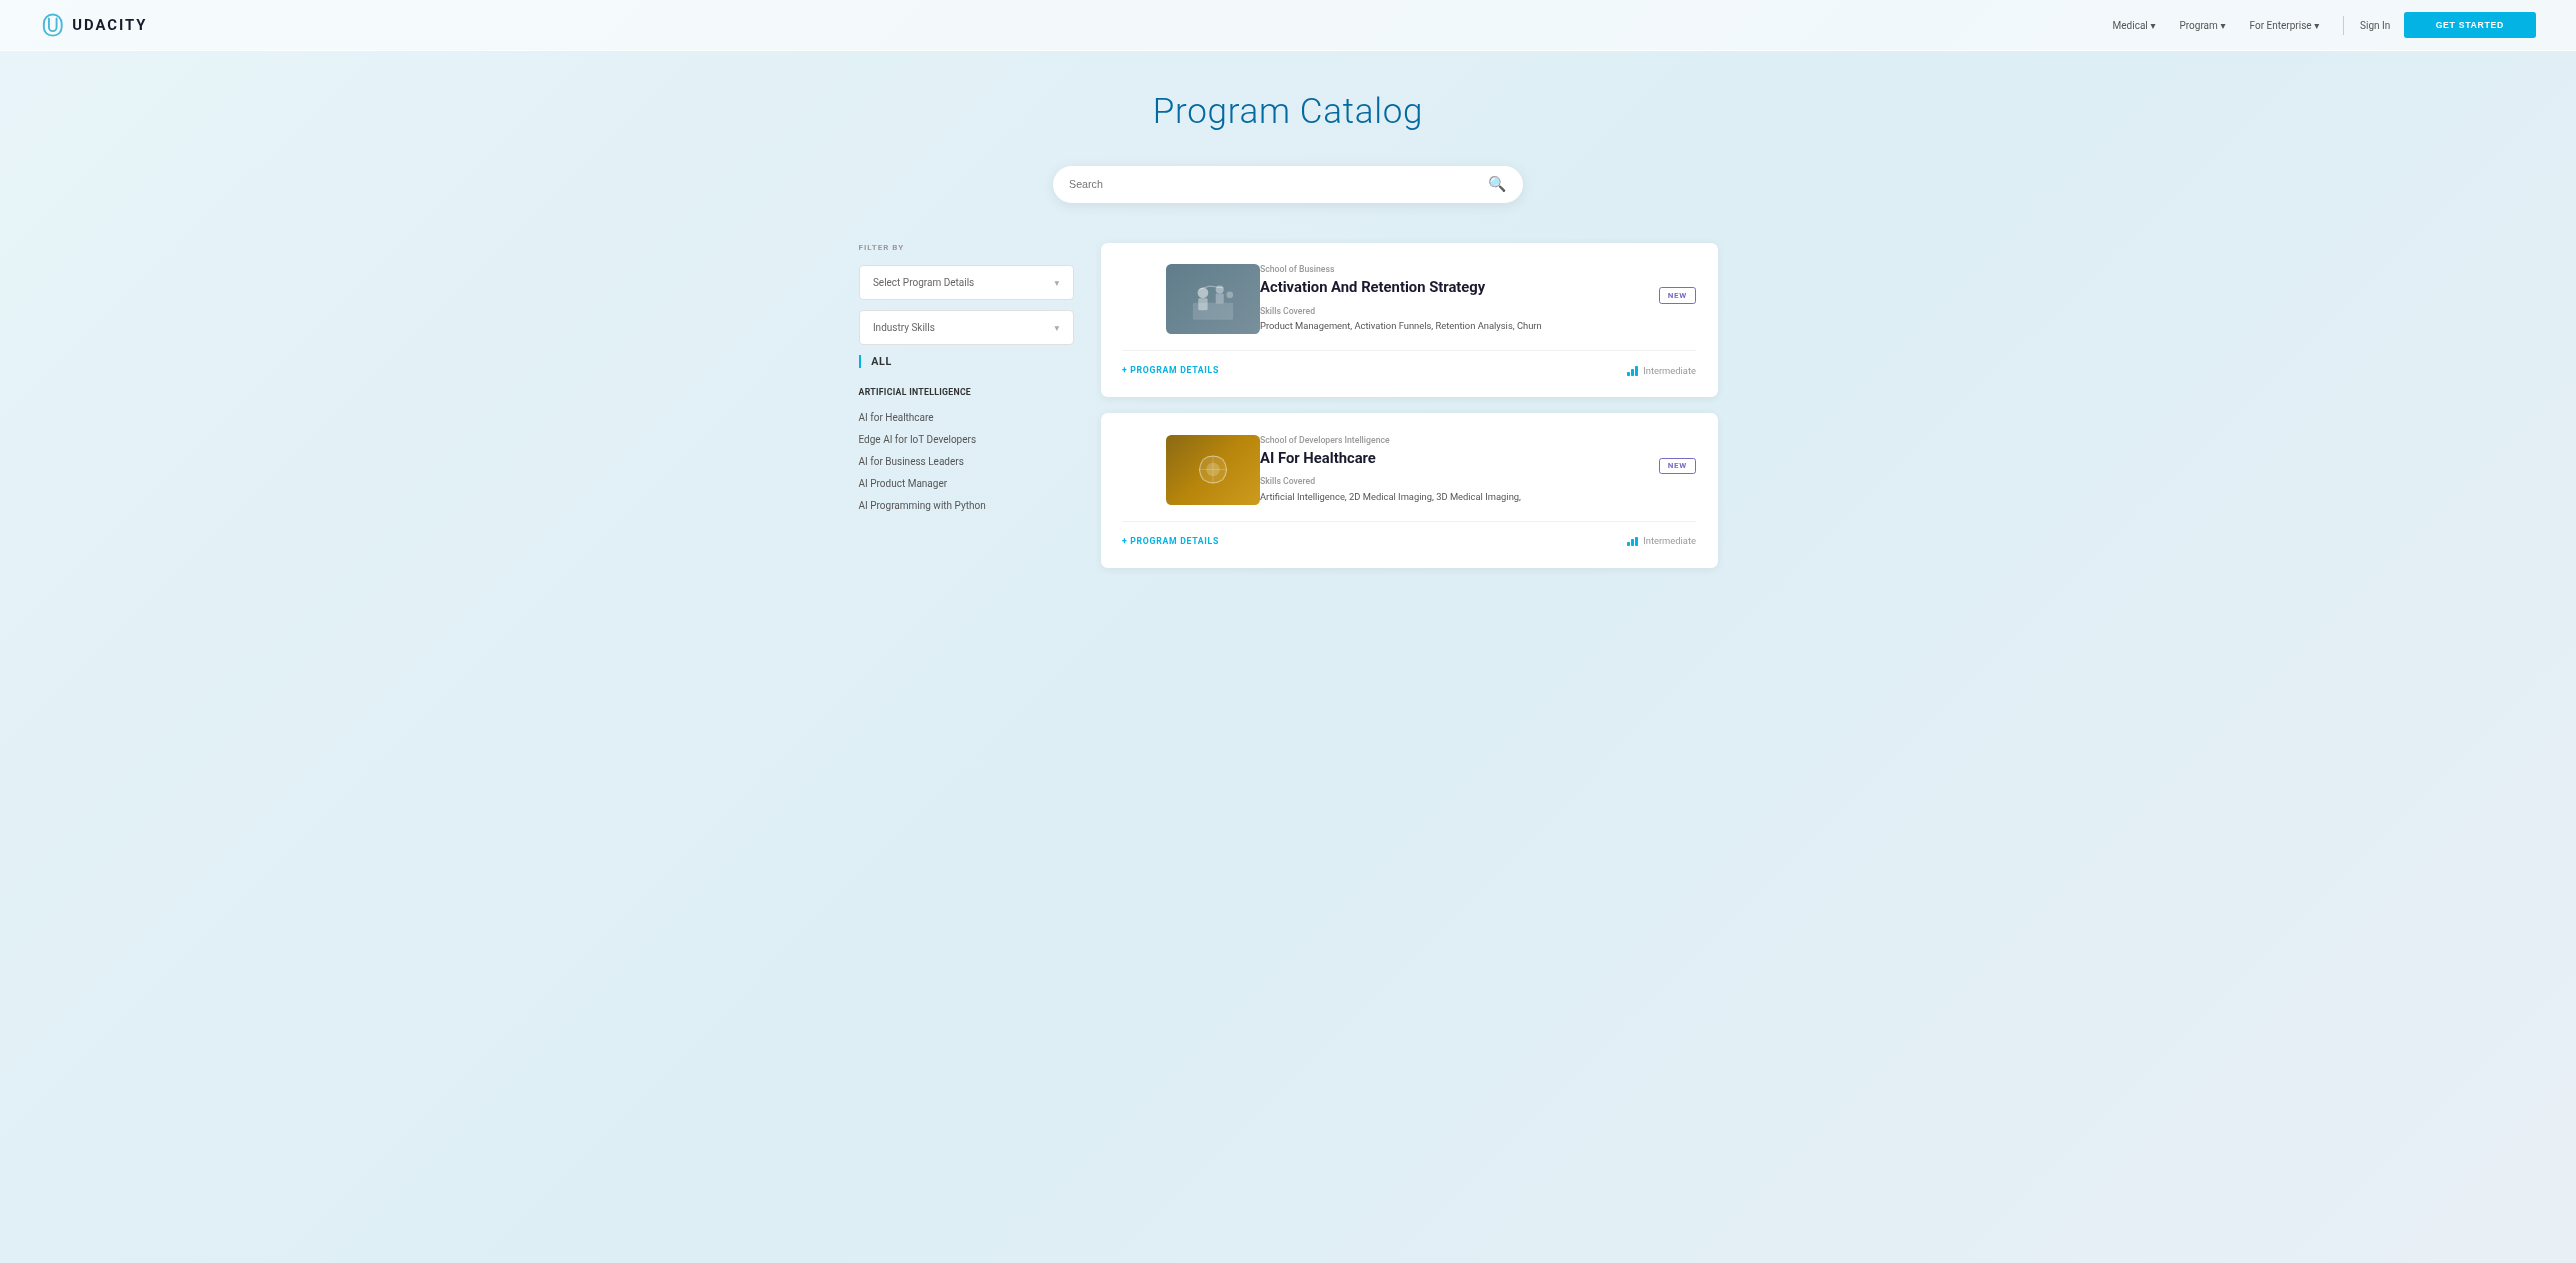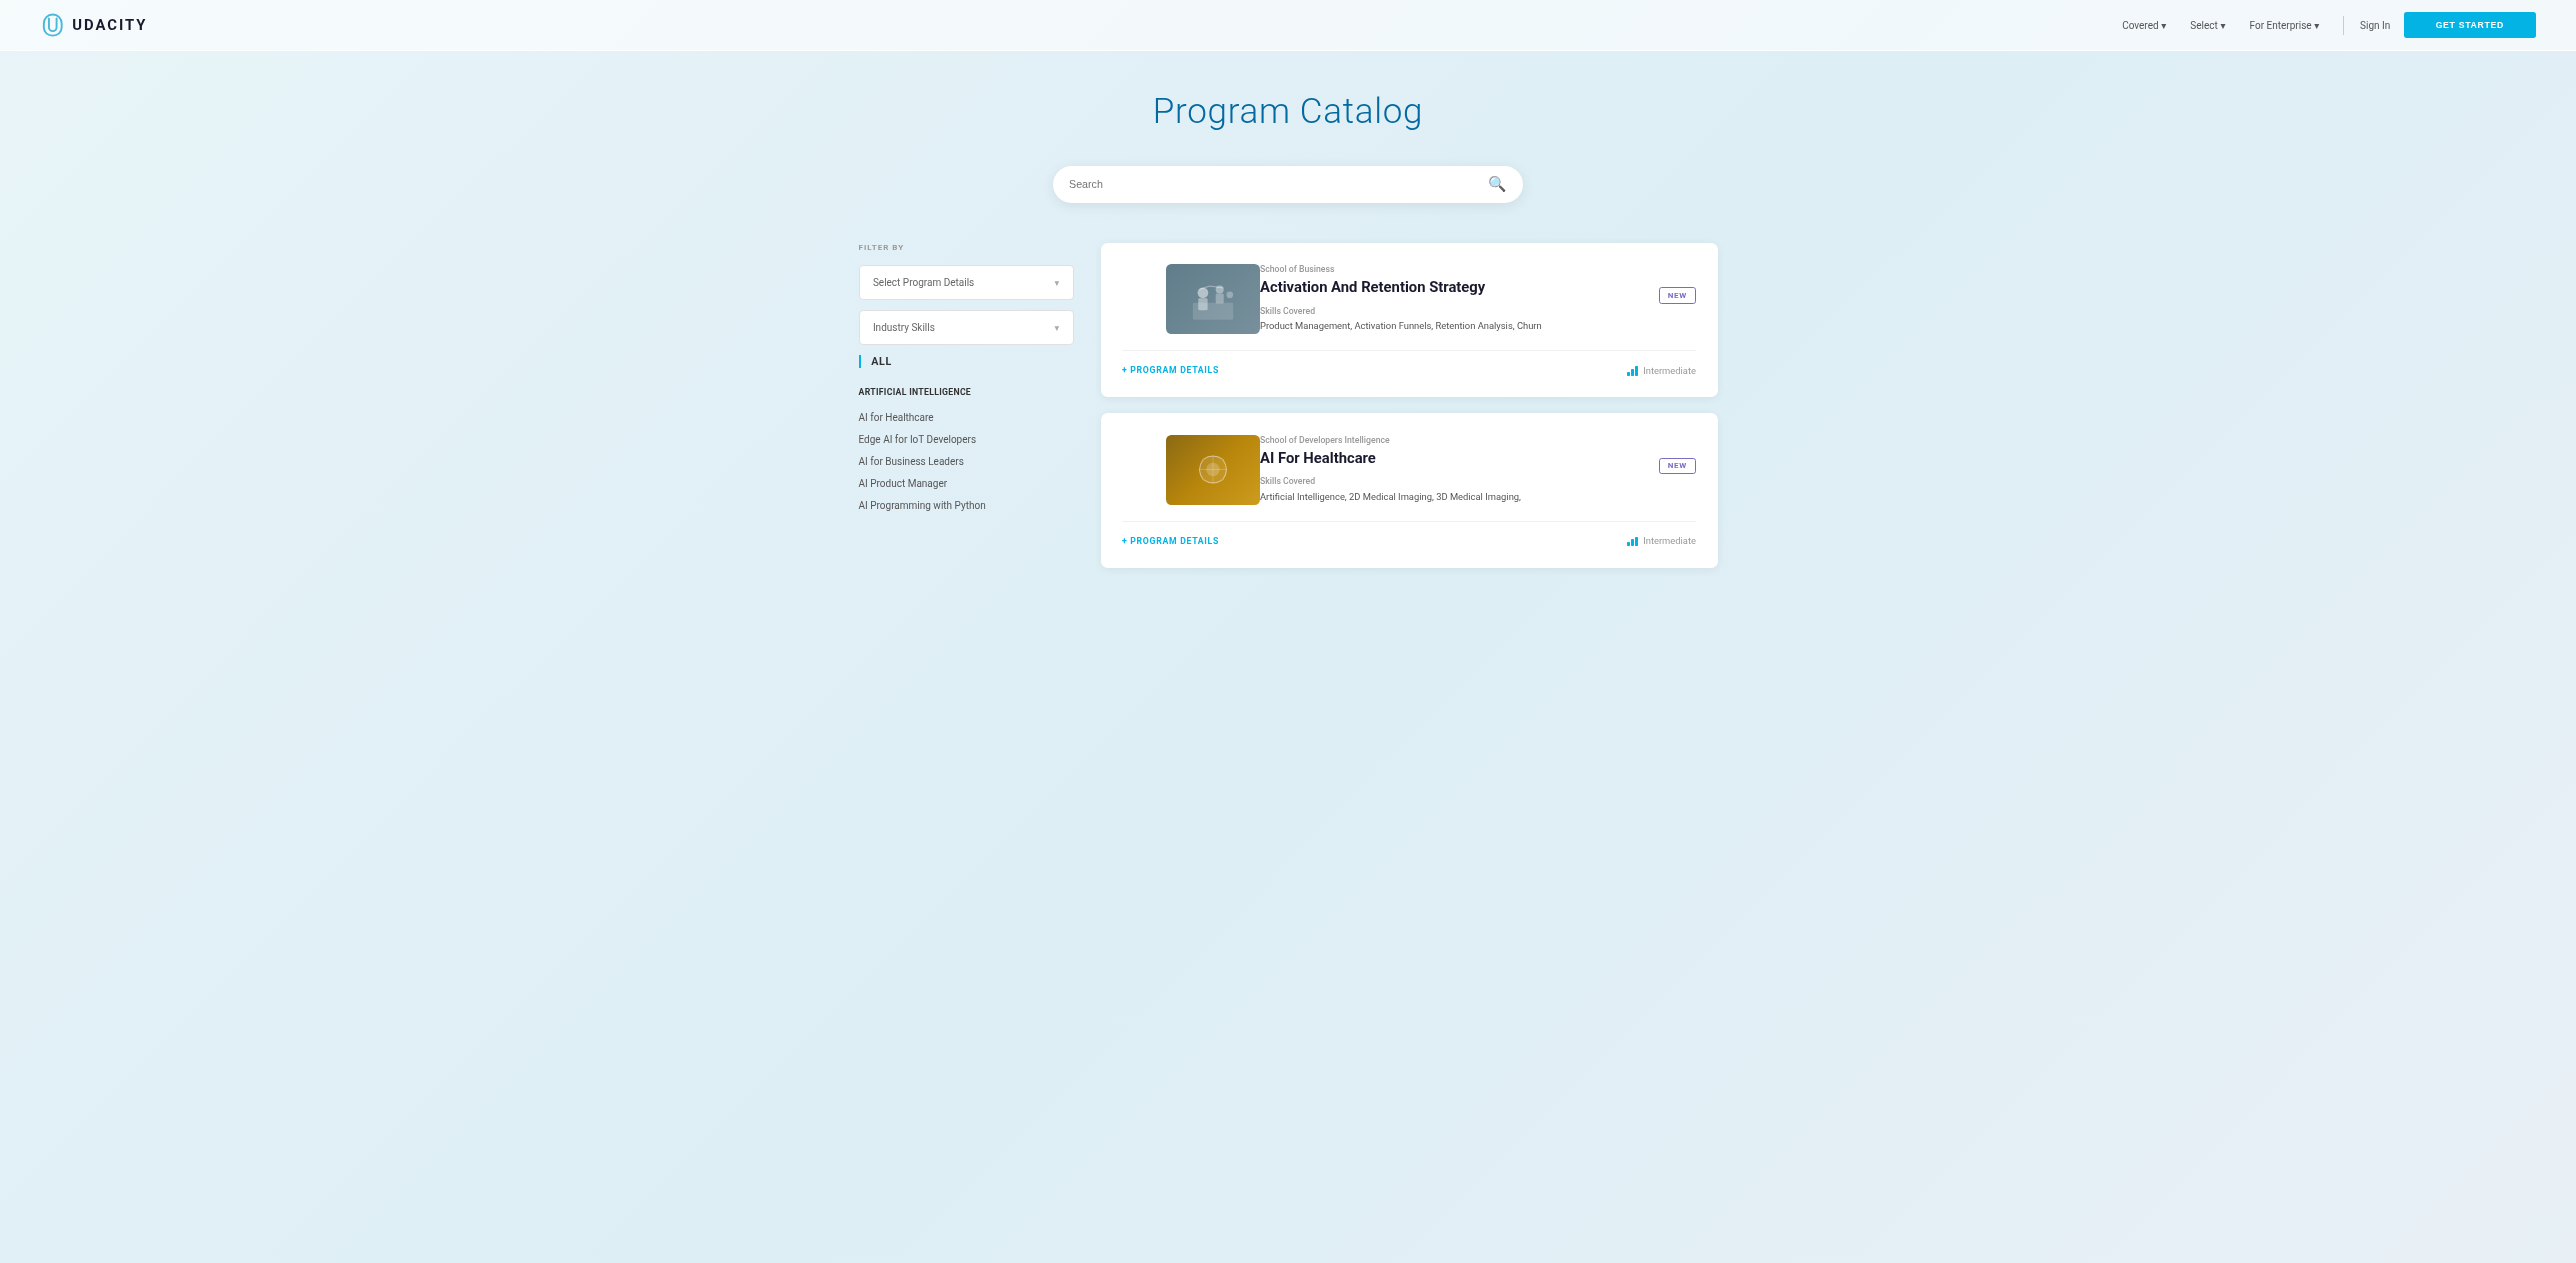--- a/index.html
+++ b/index.html
@@ -353,25 +353,25 @@
   <div class="logo-area">
     <svg class="u-logo" viewBox="0 0 40 40" fill="none" xmlns="http://www.w3.org/2000/svg">
       <path d="M20 4 C12 4 6 10 6 18 L6 24 C6 32 12 37 20 37 C28 37 34 32 34 24 L34 18 C34 10 28 4 20 4Z" fill="none" stroke="#4ab8d8" stroke-width="3"></path>
       <path d="M14 10 L14 24 C14 27.3 16.7 30 20 30 C23.3 30 26 27.3 26 24 L26 10" fill="none" stroke="#4ab8d8" stroke-width="3" stroke-linecap="round"></path>
     </svg>
     <span class="logo-text">UDACITY</span>
   </div>
 
   <div class="nav-links">
     <span class="nav-link">
-      <span>Covered</span>
+      <span>Medical</span>
       <span>▾</span>
     </span>
     <span class="nav-link">
-      <span>Select</span>
+      <span>Program</span>
       <span>▾</span>
     </span>
     <span class="nav-link">
       <span>For Enterprise</span>
       <span>▾</span>
     </span>
   </div>
 
   <div class="nav-divider"></div>
 

